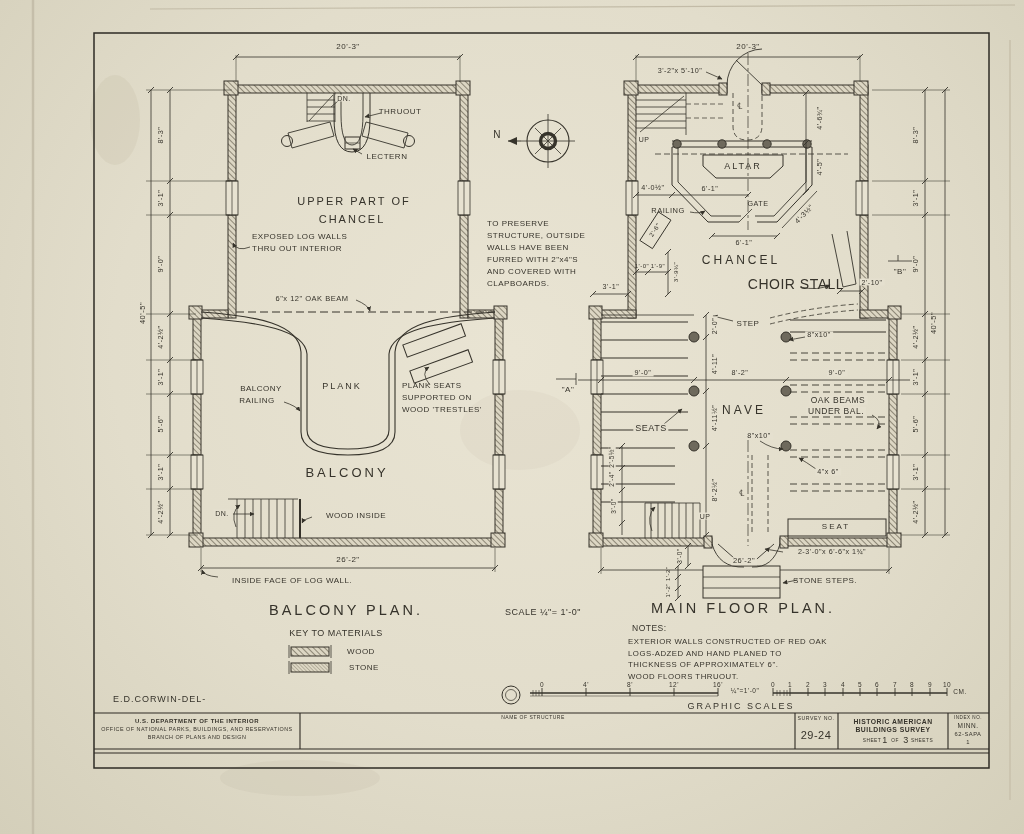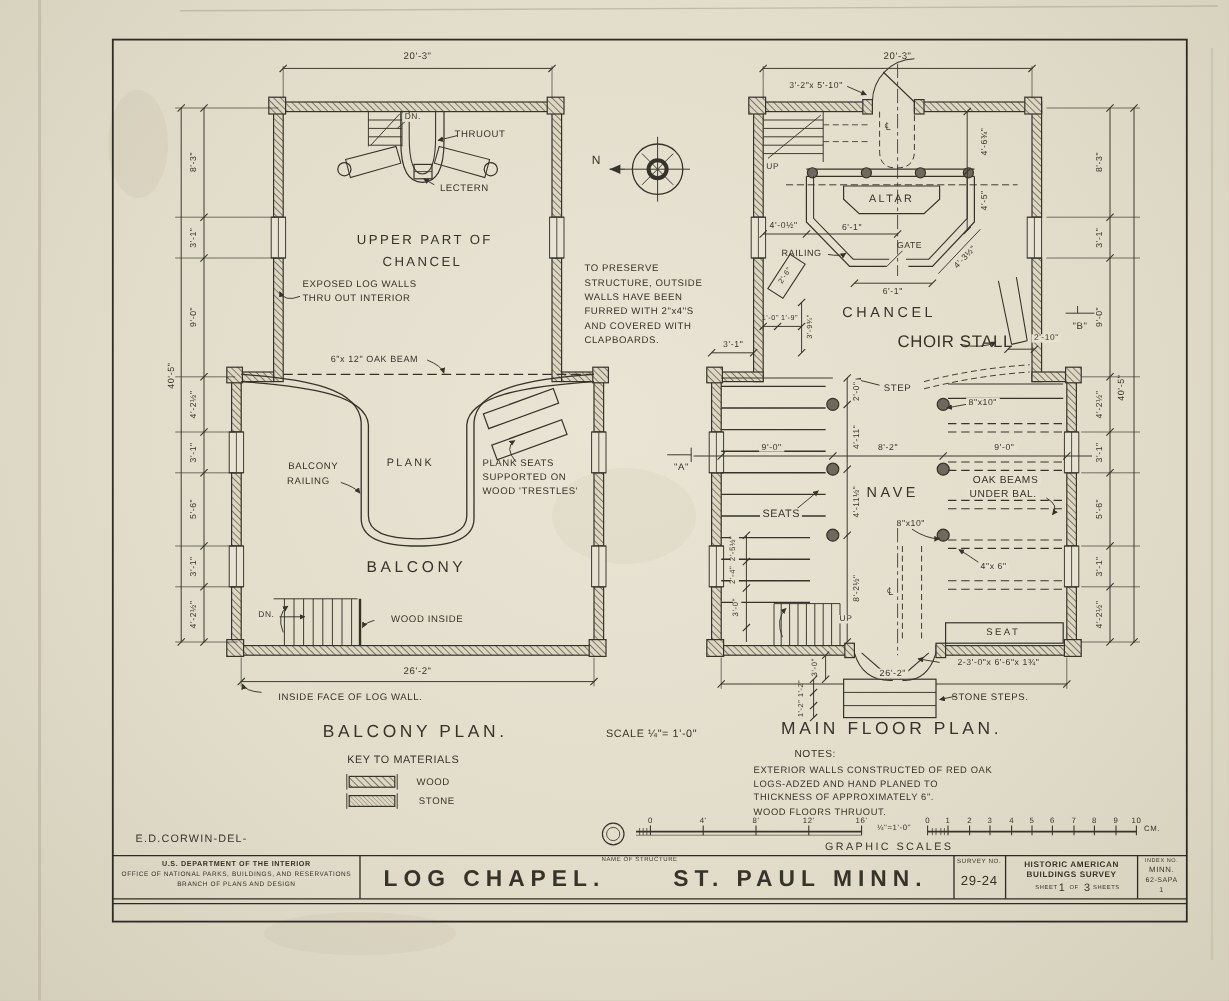--- a/index.html
+++ b/index.html
@@ -352,21 +352,21 @@
 <span class="lbl v" style="left:916px;top:135px;font-size:7.2px">8'-3"</span>
 <span class="lbl v" style="left:916px;top:198px;font-size:7.2px">3'-1"</span>
 <span class="lbl v" style="left:916px;top:264px;font-size:7.2px">9'-0"</span>
 <span class="lbl v" style="left:916px;top:337px;font-size:7.2px">4'-2½"</span>
 <span class="lbl v" style="left:916px;top:377px;font-size:7.2px">3'-1"</span>
 <span class="lbl v" style="left:916px;top:424px;font-size:7.2px">5'-6"</span>
 <span class="lbl v" style="left:916px;top:472px;font-size:7.2px">3'-1"</span>
 <span class="lbl v" style="left:916px;top:512px;font-size:7.2px">4'-2½"</span>
 <span class="lbl v" style="left:934px;top:323px;font-size:7.5px">40'-5"</span>
 
-<span class="lbl lt" style="left:662px;top:624px;font-size:8.5px">NOTES:</span>
+<span class="lbl lt" style="left:632px;top:624px;font-size:8.5px">NOTES:</span>
 <span class="lbl lt" style="left:628px;top:638px;font-size:7.8px">EXTERIOR WALLS CONSTRUCTED OF RED OAK</span>
 <span class="lbl lt" style="left:628px;top:650px;font-size:7.8px">LOGS-ADZED AND HAND PLANED TO</span>
 <span class="lbl lt" style="left:628px;top:661px;font-size:7.8px">THICKNESS OF APPROXIMATELY 6".</span>
 <span class="lbl lt" style="left:628px;top:673px;font-size:7.8px">WOOD FLOORS THRUOUT.</span>
 
 <span class="lbl" style="left:542px;top:685px;font-size:6.5px">0</span>
 <span class="lbl" style="left:586px;top:685px;font-size:6.5px">4'</span>
 <span class="lbl" style="left:630px;top:685px;font-size:6.5px">8'</span>
 <span class="lbl" style="left:674px;top:685px;font-size:6.5px">12'</span>
 <span class="lbl" style="left:718px;top:685px;font-size:6.5px">16'</span>
@@ -384,22 +384,20 @@
 <span class="lbl" style="left:947px;top:685px;font-size:6.5px">10</span>
 <span class="lbl" style="left:960px;top:692px;font-size:6.5px">CM.</span>
 <span class="lbl sp2" style="left:741px;top:706px;font-size:9px">GRAPHIC SCALES</span>
 
 <span class="lbl lt" style="left:113px;top:695px;font-size:9px;letter-spacing:1px">E.D.CORWIN-DEL-</span>
 
 <span class="lbl b" style="left:197px;top:721px;font-size:6px">U.S. DEPARTMENT OF THE INTERIOR</span>
 <span class="lbl" style="left:197px;top:730px;font-size:5.4px">OFFICE OF NATIONAL PARKS, BUILDINGS, AND RESERVATIONS</span>
 <span class="lbl" style="left:197px;top:738px;font-size:5.4px">BRANCH OF PLANS AND DESIGN</span>
 <span class="lbl" style="left:533px;top:717px;font-size:5px">NAME OF STRUCTURE</span>
-<span class="lbl b sp5" style="left:412px;top:733px;font-size:19px">LOG CHAPEL.</span>
-<span class="lbl b sp5" style="left:667px;top:733px;font-size:19px">ST. PAUL MINN.</span>
 <span class="lbl" style="left:816px;top:719px;font-size:5.2px">SURVEY NO.</span>
 <span class="lbl i" style="left:816px;top:735px;font-size:11px">29-24</span>
 <span class="lbl b" style="left:893px;top:722px;font-size:6.8px">HISTORIC AMERICAN</span>
 <span class="lbl b" style="left:893px;top:730px;font-size:6.8px">BUILDINGS SURVEY</span>
 <span class="lbl" style="left:872px;top:741px;font-size:4.8px">SHEET</span>
 <span class="lbl i" style="left:885px;top:740px;font-size:9px">1</span>
 <span class="lbl" style="left:895px;top:741px;font-size:4.8px">OF</span>
 <span class="lbl i" style="left:906px;top:740px;font-size:9px">3</span>
 <span class="lbl" style="left:922px;top:741px;font-size:4.8px">SHEETS</span>
 <span class="lbl" style="left:968px;top:718px;font-size:4.6px">INDEX NO.</span>

